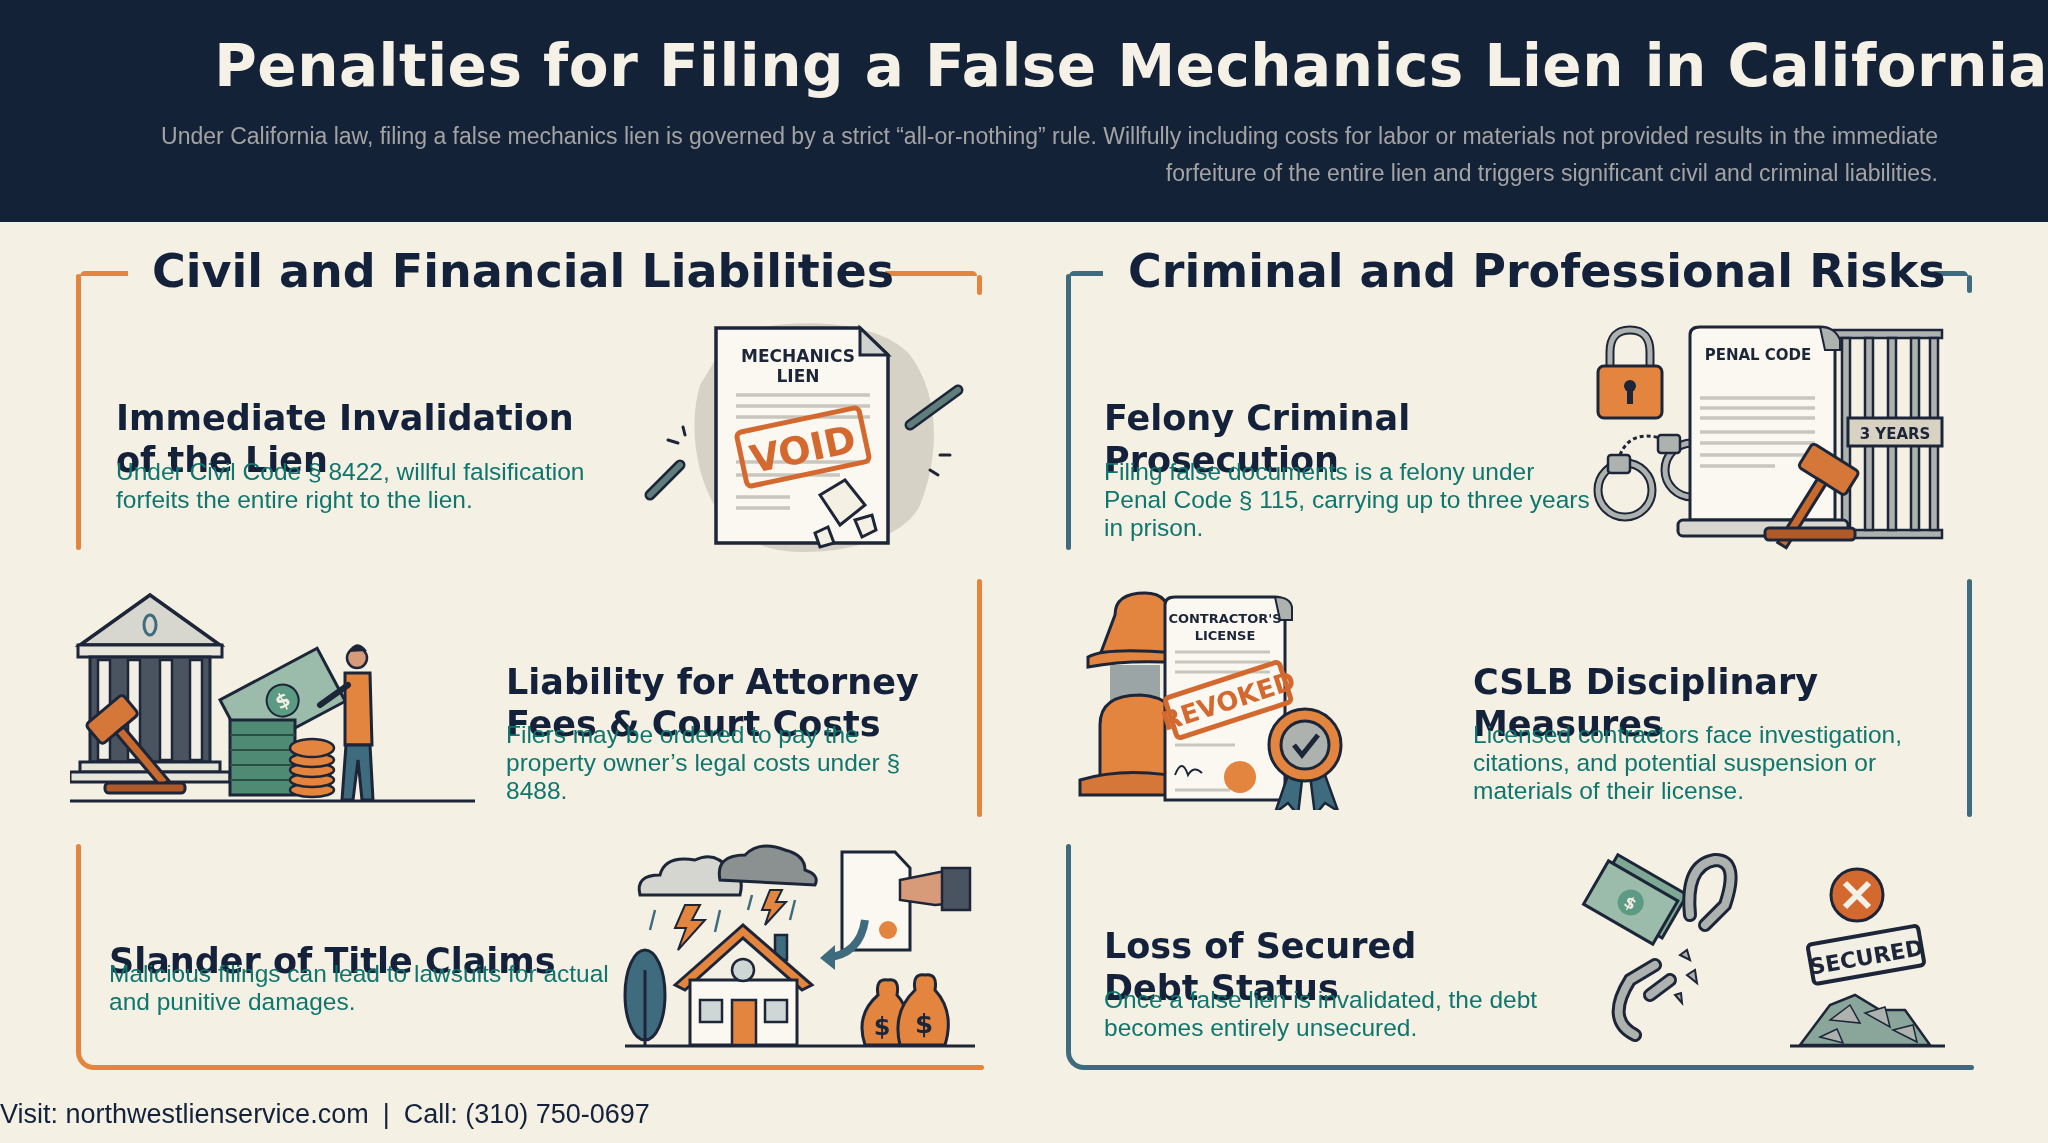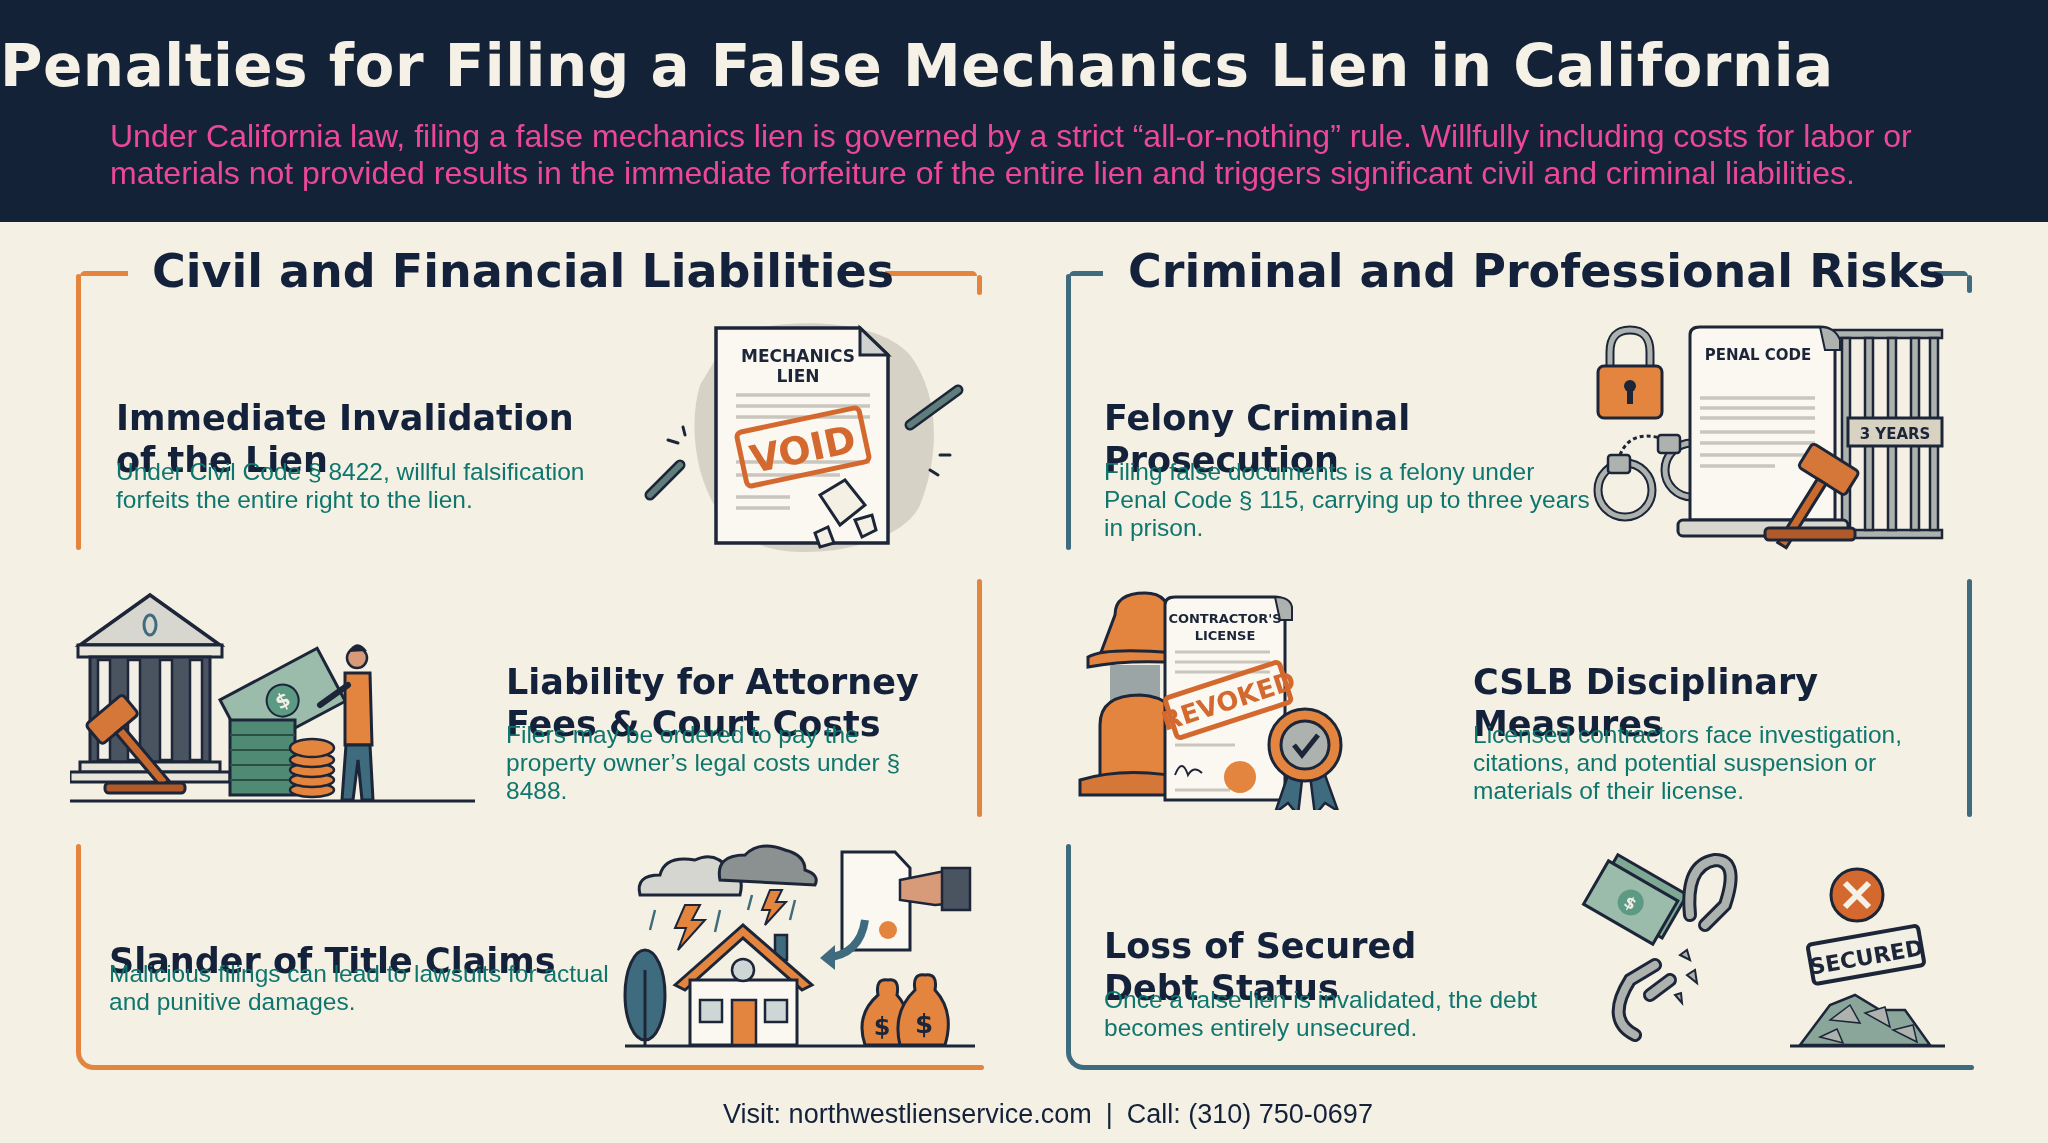--- a/index.html
+++ b/index.html
@@ -7,32 +7,32 @@
   body {
     background: #f4f0e4;
     font-family: "DejaVu Sans", sans-serif;
     color: #14213a;
     position: relative;
   }
   .header {
     position: absolute; left: 0; top: 0; width: 2048px; height: 222px;
     background: #142238;
     color: #f5f1e6;
-    text-align: left;
+    text-align: right;
   }
   .header .title {
     position: absolute; left: 0; right: 0; top: 32px;
     font-size: 58px; font-weight: bold; letter-spacing: 0.5px;
     font-family: "DejaVu Sans", sans-serif;
   }
   .header .subtitle {
     position: absolute; left: 110px; right: 110px; top: 118px;
-    font-size: 32px; line-height: 37px;
+    font-size: 23px; line-height: 37px;
     font-family: "Liberation Sans", sans-serif;
-    color: #ec4899;
+    color: #a3a3a3;
   }
 
   .section-title {
     position: absolute; top: 244px;
     font-size: 46px; font-weight: bold; color: #14213a;
     white-space: nowrap;
   }
   .card-title {
     position: absolute; font-size: 35px; font-weight: bold; line-height: 42px; color: #14213a; margin-top: 32px;
   }
@@ -40,22 +40,22 @@
     position: absolute; font-family: "Liberation Sans", sans-serif;
     font-size: 24.5px; line-height: 28px; color: #0f766e;
   }
 
   .line { position: absolute; }
   .orange { background: #e3843f; }
   .teal { background: #3f6b7e; }
 
   .illus { position: absolute; }
   .footer {
-    position: absolute; left: 0; right: 0; top: 1099px; text-align: center;
-    font-family: "Liberation Sans", sans-serif; font-size: 27px; color: #14213a; padding-left: 48px;
+    position: absolute; left: 0; right: 0; top: 1099px; 
+    font-family: "Liberation Sans", sans-serif; font-size: 27px; color: #14213a;
   }
   .footer .sep { margin: 0 14px; }
 </style>
 </head>
 <body>
 
 <div class="header">
   <div class="title">Penalties for Filing a False Mechanics Lien in California</div>
   <div class="subtitle">Under California law, filing a false mechanics lien is governed by a strict “all-or-nothing” rule. Willfully including costs for labor or materials not provided results in the immediate forfeiture of the entire lien and triggers significant civil and criminal liabilities.</div>
 </div>

